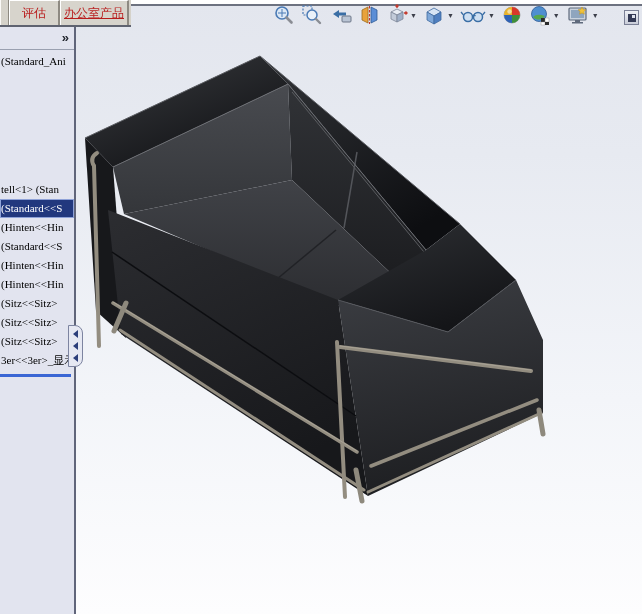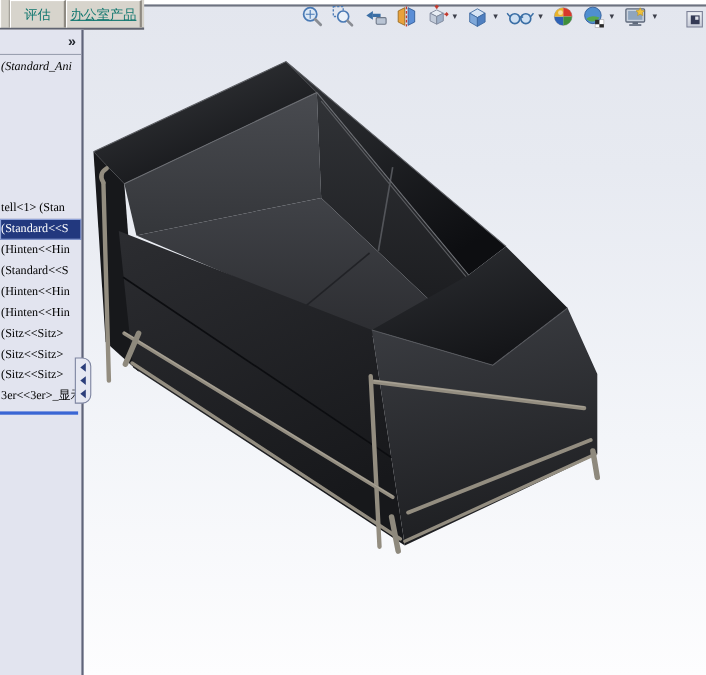--- a/index.html
+++ b/index.html
@@ -10,21 +10,21 @@
   
   .top-strip{position:absolute;left:131px;top:0;right:0;height:4px;background:#ffffff;
              border-bottom:2px solid #6d7280;}
 
   
   .tabbar{position:absolute;left:0;top:0;width:131px;height:27px;background:#d5d2ca;
           border-bottom:2px solid #5f6370;box-sizing:border-box;display:flex;align-items:stretch;}
   .tab-partial{width:9px;border-right:1px solid #8e8a82;border-left:1px solid #fbfaf8;
                background:#d5d2ca;box-sizing:border-box;}
   .tab{flex:0 0 auto;display:flex;align-items:center;justify-content:center;
-       font-size:12px;color:#0f766e;background:#d7d4cc;box-sizing:border-box;
+       font-size:12px;color:#b91c1c;background:#d7d4cc;box-sizing:border-box;
        border-top:1px solid #ffffff;border-left:1px solid #ffffff;border-right:2px solid #8e8a82;}
   .tab-eval{width:51px;}
   .tab-office{width:69px;text-decoration:underline;}
 
   
   .hud{position:absolute;left:270px;top:3px;height:24px;display:flex;align-items:center;}
   .hud .btn{display:flex;align-items:center;margin:0 2px;padding:1px;cursor:default;}
   .hud svg{display:block;}
   .dd{font-size:7px;color:#3c3f4a;margin-left:2px;line-height:1;}
 
@@ -36,21 +36,21 @@
   .corner-btn .glyph::after{content:"";position:absolute;right:1px;top:1px;width:3px;height:3px;background:#dfe2ec;}
 
   
   .panel{position:absolute;left:0;top:27px;width:74px;height:587px;background:#e2e4ef;
          border-right:2px solid #60657a;box-sizing:content-box;}
   .panel-header{position:absolute;left:0;top:0;width:74px;height:22px;border-bottom:1px solid #9aa0b0;}
   .chevron{position:absolute;right:6px;top:3px;font-size:13px;font-weight:bold;color:#22262e;letter-spacing:-1px;}
   .tree{position:absolute;left:0;top:23px;width:74px;overflow:hidden;
         font-family:"Liberation Serif","DejaVu Serif",serif;font-size:11px;color:#000;}
   .trow{height:19px;line-height:19px;white-space:nowrap;overflow:hidden;padding-left:1px;}
-  .trow.head{height:17px;line-height:17px;margin-top:3px;font-style:italic;}
+  .trow.head{height:17px;line-height:17px;margin-top:3px;}
   .tree .spacer{height:110px;}
   .trow.selected{background:#22387e;color:#ffffff;outline:1px solid #8fa2d8;outline-offset:-1px;}
   .splitter-line{position:absolute;left:0;top:347px;width:71px;height:3px;background:#3a66d4;}
   .splitter-handle{position:absolute;left:68px;top:325px;width:15px;height:42px;box-sizing:border-box;
                    background:#e6e8f2;border:1px solid #7d84a0;border-radius:0 8px 8px 0;z-index:5;
                    display:flex;flex-direction:column;align-items:center;justify-content:space-evenly;}
   .tri-left{width:0;height:0;border-top:4px solid transparent;border-bottom:4px solid transparent;
             border-right:5px solid #2c3e7a;}
 
   

